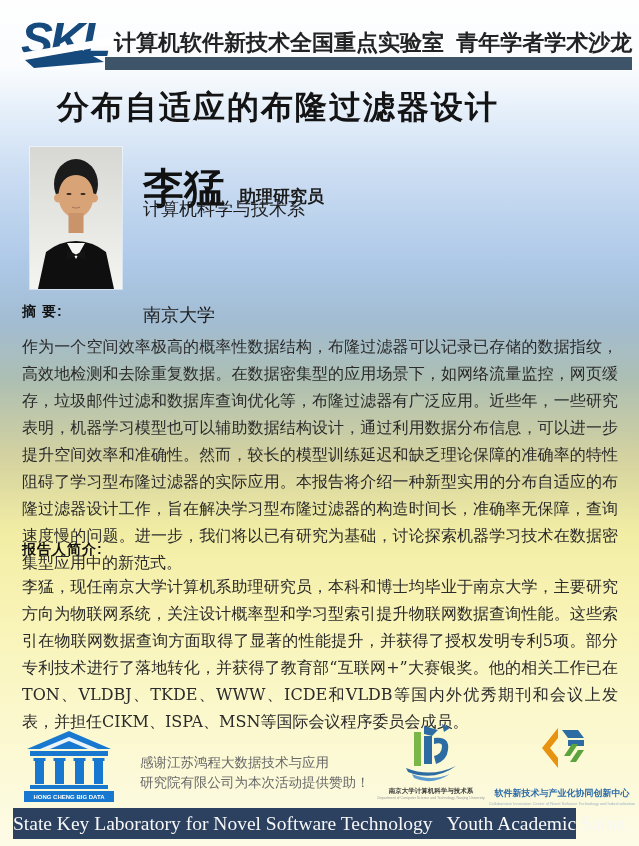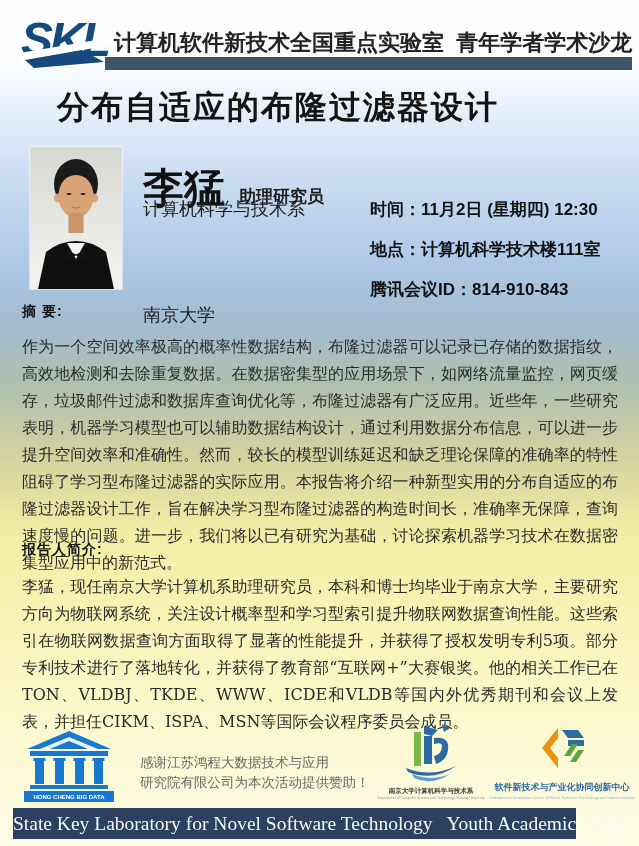--- a/index.html
+++ b/index.html
@@ -44,21 +44,21 @@
   .bio-heading{left:22px;top:541px;}
   .bio-body{left:22px;top:573px;width:596px;font-family:"DejaVu Serif",serif;font-size:16px;line-height:27px;text-align:justify;color:#2b2b2b;}
 
   
   .hongcheng{left:24px;top:730px;width:90px;height:72px;}
   .thanks{left:140px;top:753px;font-size:13.5px;line-height:20px;color:#696969;}
   .nju-block{left:388px;top:724px;width:86px;display:flex;flex-direction:column;align-items:center;}
   .nju-caption{font-size:6.5px;font-weight:bold;color:#3a3a3a;white-space:nowrap;margin-top:1px;}
   .nju-caption-en{font-size:3.5px;color:#9a9a9a;white-space:nowrap;}
   .cic-block{left:492px;top:726px;width:140px;display:flex;flex-direction:column;align-items:center;}
-  .cic-caption{font-size:9px;font-weight:bold;color:#2d6ca8;white-space:nowrap;margin-top:3px;}
+  .cic-caption{font-size:9px;font-weight:bold;color:#2d6ca8;white-space:nowrap;margin-top:9px;}
   .cic-caption-en{font-size:4px;color:#9fb4c4;white-space:nowrap;margin-top:1px;}
 
   
   .footer-bar{left:13px;top:808px;width:563px;height:31px;background:#2c4160;
     color:#f7f7f7;font-family:"Liberation Serif",serif;font-size:19.5px;
     text-align:center;line-height:31px;white-space:pre;}
 </style>
 </head>
 <body>
 
@@ -100,25 +100,20 @@
     </svg>
   </div>
 
   <div class="abs name-row">
     <span class="speaker-name">李猛</span>
     <span class="speaker-jobtitle">助理研究员</span>
   </div>
   <div class="abs speaker-dept">计算机科学与技术系</div>
   <div class="abs speaker-univ">南京大学</div>
 
-  <div class="abs meeting">
-    <div>时间：11月2日 (星期四) 12:30</div>
-    <div>地点：计算机科学技术楼111室</div>
-    <div>腾讯会议ID：814-910-843</div>
-  </div>
 
   <div class="abs sec-heading abstract-heading">摘 要:</div>
   <div class="abs abstract-body">作为一个空间效率极高的概率性数据结构，布隆过滤器可以记录已存储的数据指纹，高效地检测和去除重复数据。在数据密集型的应用场景下，如网络流量监控，网页缓存，垃圾邮件过滤和数据库查询优化等，布隆过滤器有广泛应用。近些年，一些研究表明，机器学习模型也可以辅助数据结构设计，通过利用数据分布信息，可以进一步提升空间效率和准确性。然而，较长的模型训练延迟和缺乏理论保障的准确率的特性阻碍了学习型布隆过滤器的实际应用。本报告将介绍一种新型实用的分布自适应的布隆过滤器设计工作，旨在解决学习型布隆过滤器的构造时间长，准确率无保障，查询速度慢的问题。进一步，我们将以已有研究为基础，讨论探索机器学习技术在数据密集型应用中的新范式。</div>
 
   <div class="abs sec-heading bio-heading">报告人简介:</div>
   <div class="abs bio-body">李猛，现任南京大学计算机系助理研究员，本科和博士均毕业于南京大学，主要研究方向为物联网系统，关注设计概率型和学习型索引提升物联网数据查询性能。这些索引在物联网数据查询方面取得了显著的性能提升，并获得了授权发明专利5项。部分专利技术进行了落地转化，并获得了教育部“互联网+”大赛银奖。他的相关工作已在TON、VLDBJ、TKDE、WWW、ICDE和VLDB等国内外优秀期刊和会议上发表，并担任CIKM、ISPA、MSN等国际会议程序委员会成员。</div>
 
   <div class="abs hongcheng">
     <svg width="90" height="72" viewBox="0 0 90 72" xmlns="http://www.w3.org/2000/svg">
       <polygon points="45,1 87,19 3,19" fill="#1878d0"></polygon>

